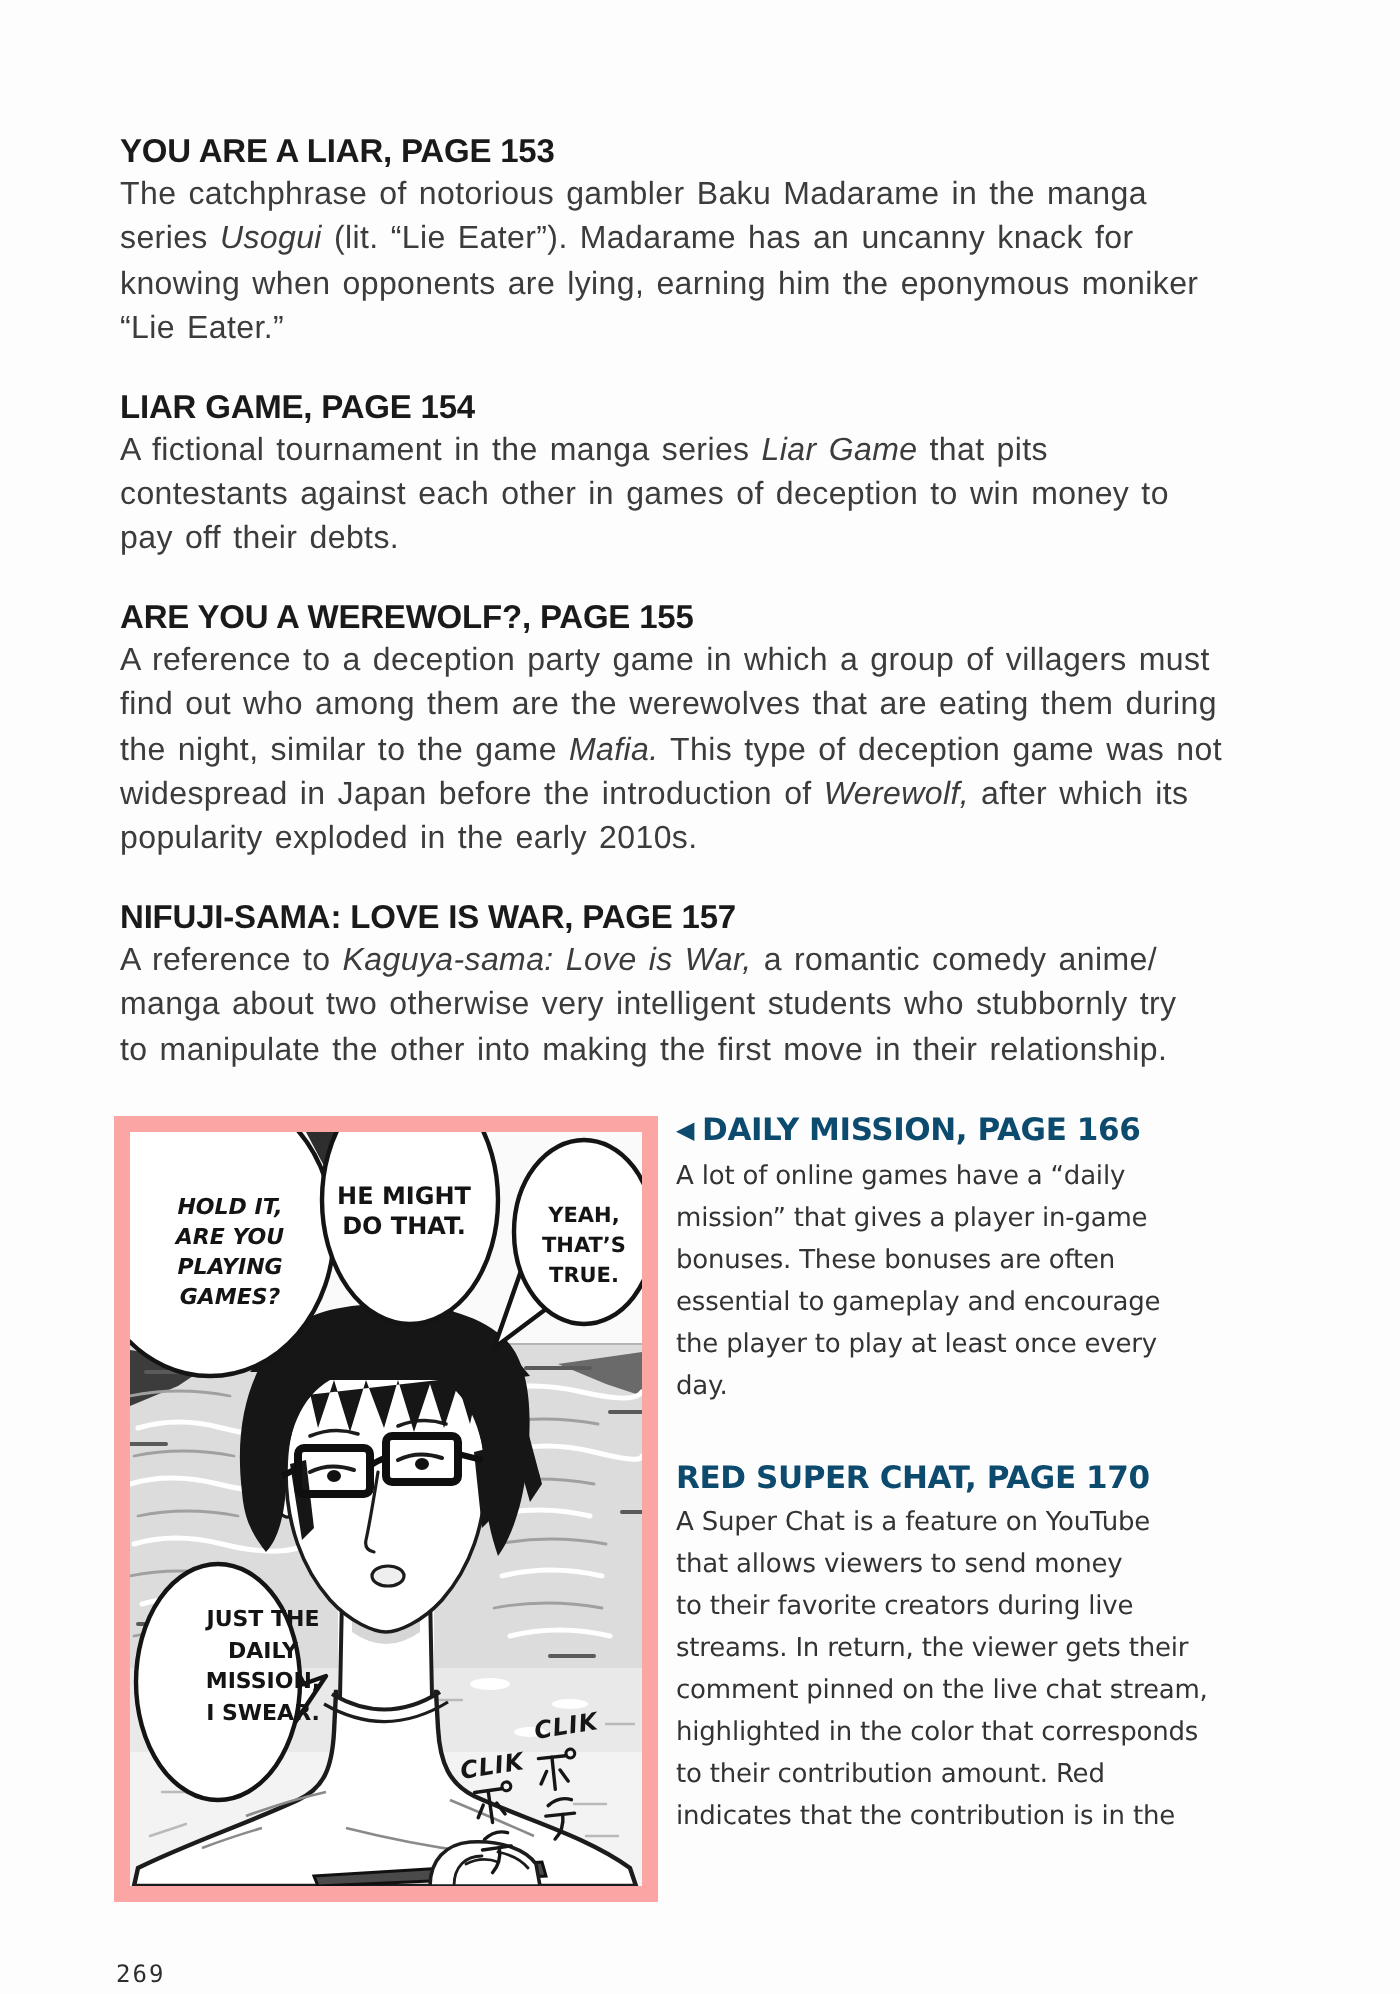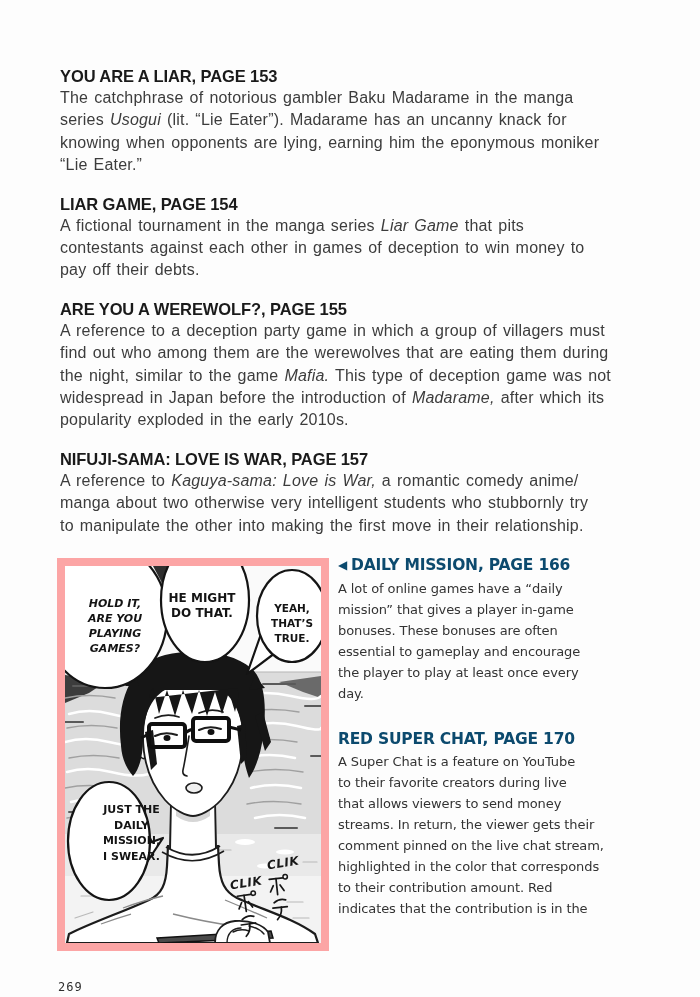--- a/index.html
+++ b/index.html
@@ -54,21 +54,21 @@
           <div class="ln">contestants against each other in games of deception to win money to</div>
           <div class="ln">pay off their debts.</div>
         </div>
       </section>
       <section class="note">
         <h3>ARE YOU A WEREWOLF?, PAGE 155</h3>
         <div>
           <div class="ln">A reference to a deception party game in which a group of villagers must</div>
           <div class="ln">find out who among them are the werewolves that are eating them during</div>
           <div class="ln"><span>the night, similar to the game </span><i>Mafia.</i><span> This type of deception game was not</span></div>
-          <div class="ln"><span>widespread in Japan before the introduction of </span><i>Madarame,</i><span> after which its</span></div>
+          <div class="ln"><span>widespread in Japan before the introduction of </span><i>Werewolf,</i><span> after which its</span></div>
           <div class="ln">popularity exploded in the early 2010s.</div>
         </div>
       </section>
       <section class="note">
         <h3>NIFUJI-SAMA: LOVE IS WAR, PAGE 157</h3>
         <div>
           <div class="ln"><span>A reference to </span><i>Kaguya-sama: Love is War,</i><span> a romantic comedy anime/</span></div>
           <div class="ln">manga about two otherwise very intelligent students who stubbornly try</div>
           <div class="ln">to manipulate the other into making the first move in their relationship.</div>
         </div>
@@ -264,22 +264,22 @@
             <div class="ln">bonuses. These bonuses are often</div>
             <div class="ln">essential to gameplay and encourage</div>
             <div class="ln">the player to play at least once every</div>
             <div class="ln">day.</div>
           </div>
         </section>
         <section class="note-r">
           <h3>RED SUPER CHAT, PAGE 170</h3>
           <div>
             <div class="ln">A Super Chat is a feature on YouTube</div>
+            <div class="ln">that allows viewers to send money</div>
             <div class="ln">to their favorite creators during live</div>
-            <div class="ln">that allows viewers to send money</div>
             <div class="ln">streams. In return, the viewer gets their</div>
             <div class="ln">comment pinned on the live chat stream,</div>
             <div class="ln">highlighted in the color that corresponds</div>
             <div class="ln">to their contribution amount. Red</div>
             <div class="ln">indicates that the contribution is in the</div>
           </div>
         </section>
       </div>
   </div>
 

